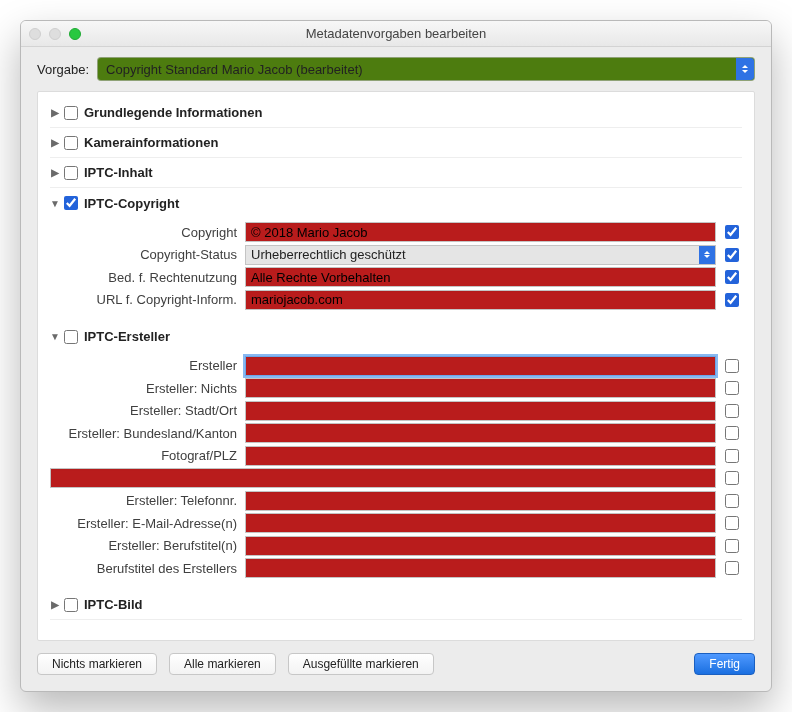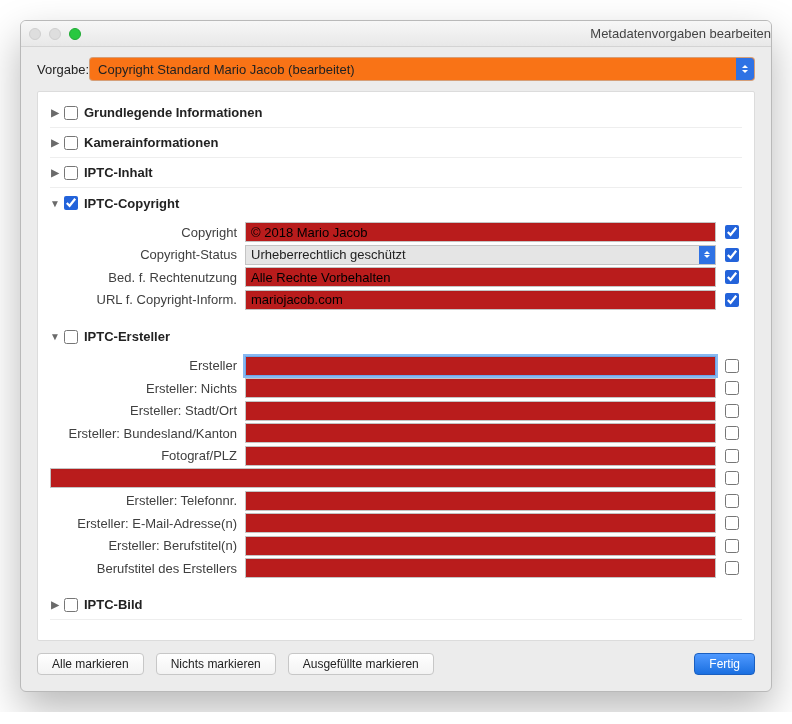--- a/index.html
+++ b/index.html
@@ -28,32 +28,32 @@
     align-items: center;
     position: relative;
     padding: 0 8px;
   }
   .traffic-lights { display: flex; gap: 8px; align-items: center; }
   .tl { width: 12px; height: 12px; border-radius: 50%; }
   .tl-close { background: #dedede; border: 1px solid #cfcfcf; }
   .tl-min   { background: #dedede; border: 1px solid #cfcfcf; }
   .tl-zoom  { background: #28c840; border: 1px solid #1faa34; }
   .title {
-    position: absolute; left:0; right:0; text-align:right;
+    position: absolute; left:0; right:0; text-align:center;
     font-size: 13px; color:#444; pointer-events:none;
   }
   .preset-row {
-    display:flex; align-items:center; gap:0;
+    display:flex; align-items:center; gap:8px;
     padding: 10px 16px 10px 16px;
     justify-content: flex-end;
   }
   .preset-row label { font-size:13px; }
   .preset-select {
     flex:1; display:flex; align-items:center;
-    background:#f97316; border:1px solid #bcbcbc99; border-radius:4px;
+    background:#4d7c0f; border:1px solid #bcbcbc99; border-radius:4px;
     height:24px; padding:0 0 0 8px; font-size:13px; color:#222;
     position:relative; overflow:hidden;
   }
   .preset-select .cap {
     width:18px; height:100%; background:#2f72e4;
     display:flex; flex-direction:column; align-items:center; justify-content:center;
     position:absolute; right:0; top:0; border-top-right-radius:3px; border-bottom-right-radius:3px;
   }
   .preset-select .cap:before, .preset-select .cap:after {
     content:""; width:0;height:0; border-left:3px solid transparent;border-right:3px solid transparent;
@@ -314,20 +314,20 @@
 
     <div class="section-header" style="margin-top:6px">
       <span class="tri">▶</span>
       <input type="checkbox" style="">
       <span>IPTC-Bild</span>
     </div>
 
   </div>
 
   <div class="footer">
+    <button class="btn">Nichts markieren</button>
     <button class="btn">Alle markieren</button>
-    <button class="btn">Nichts markieren</button>
     <button class="btn">Ausgefüllte markieren</button>
     <div class="spacer"></div>
     <button class="btn btn-primary">Fertig</button>
   </div>
 
 </div>
 
 </body></html>

